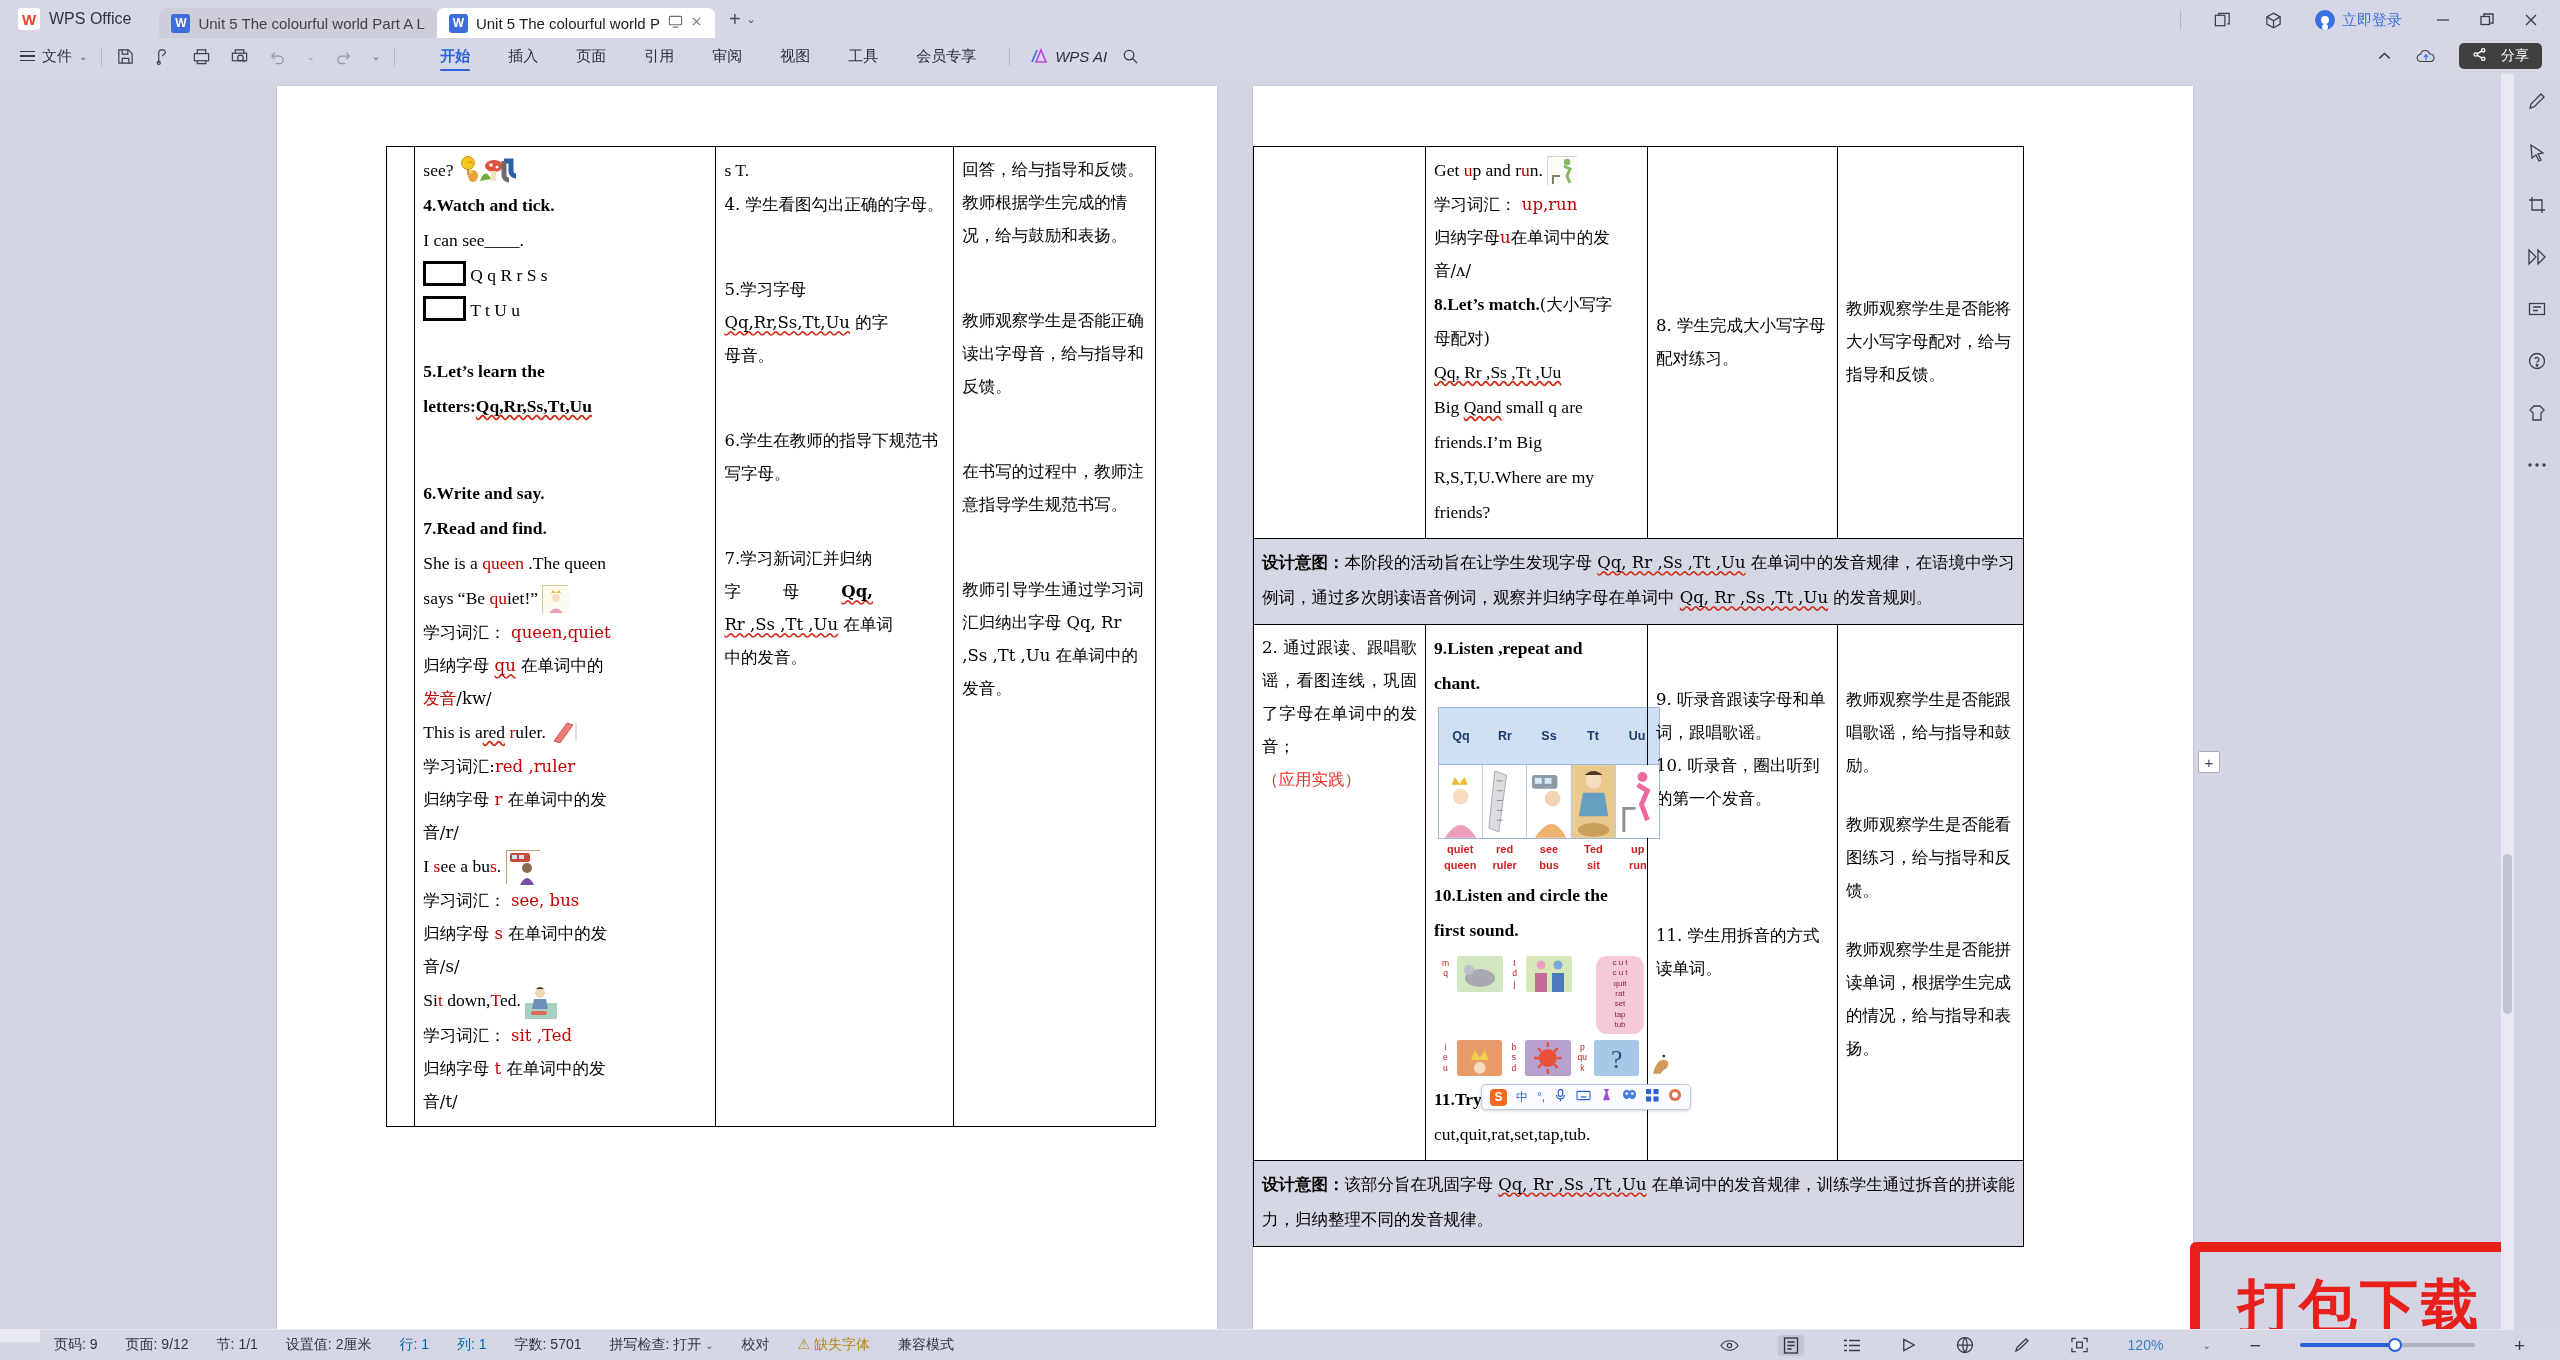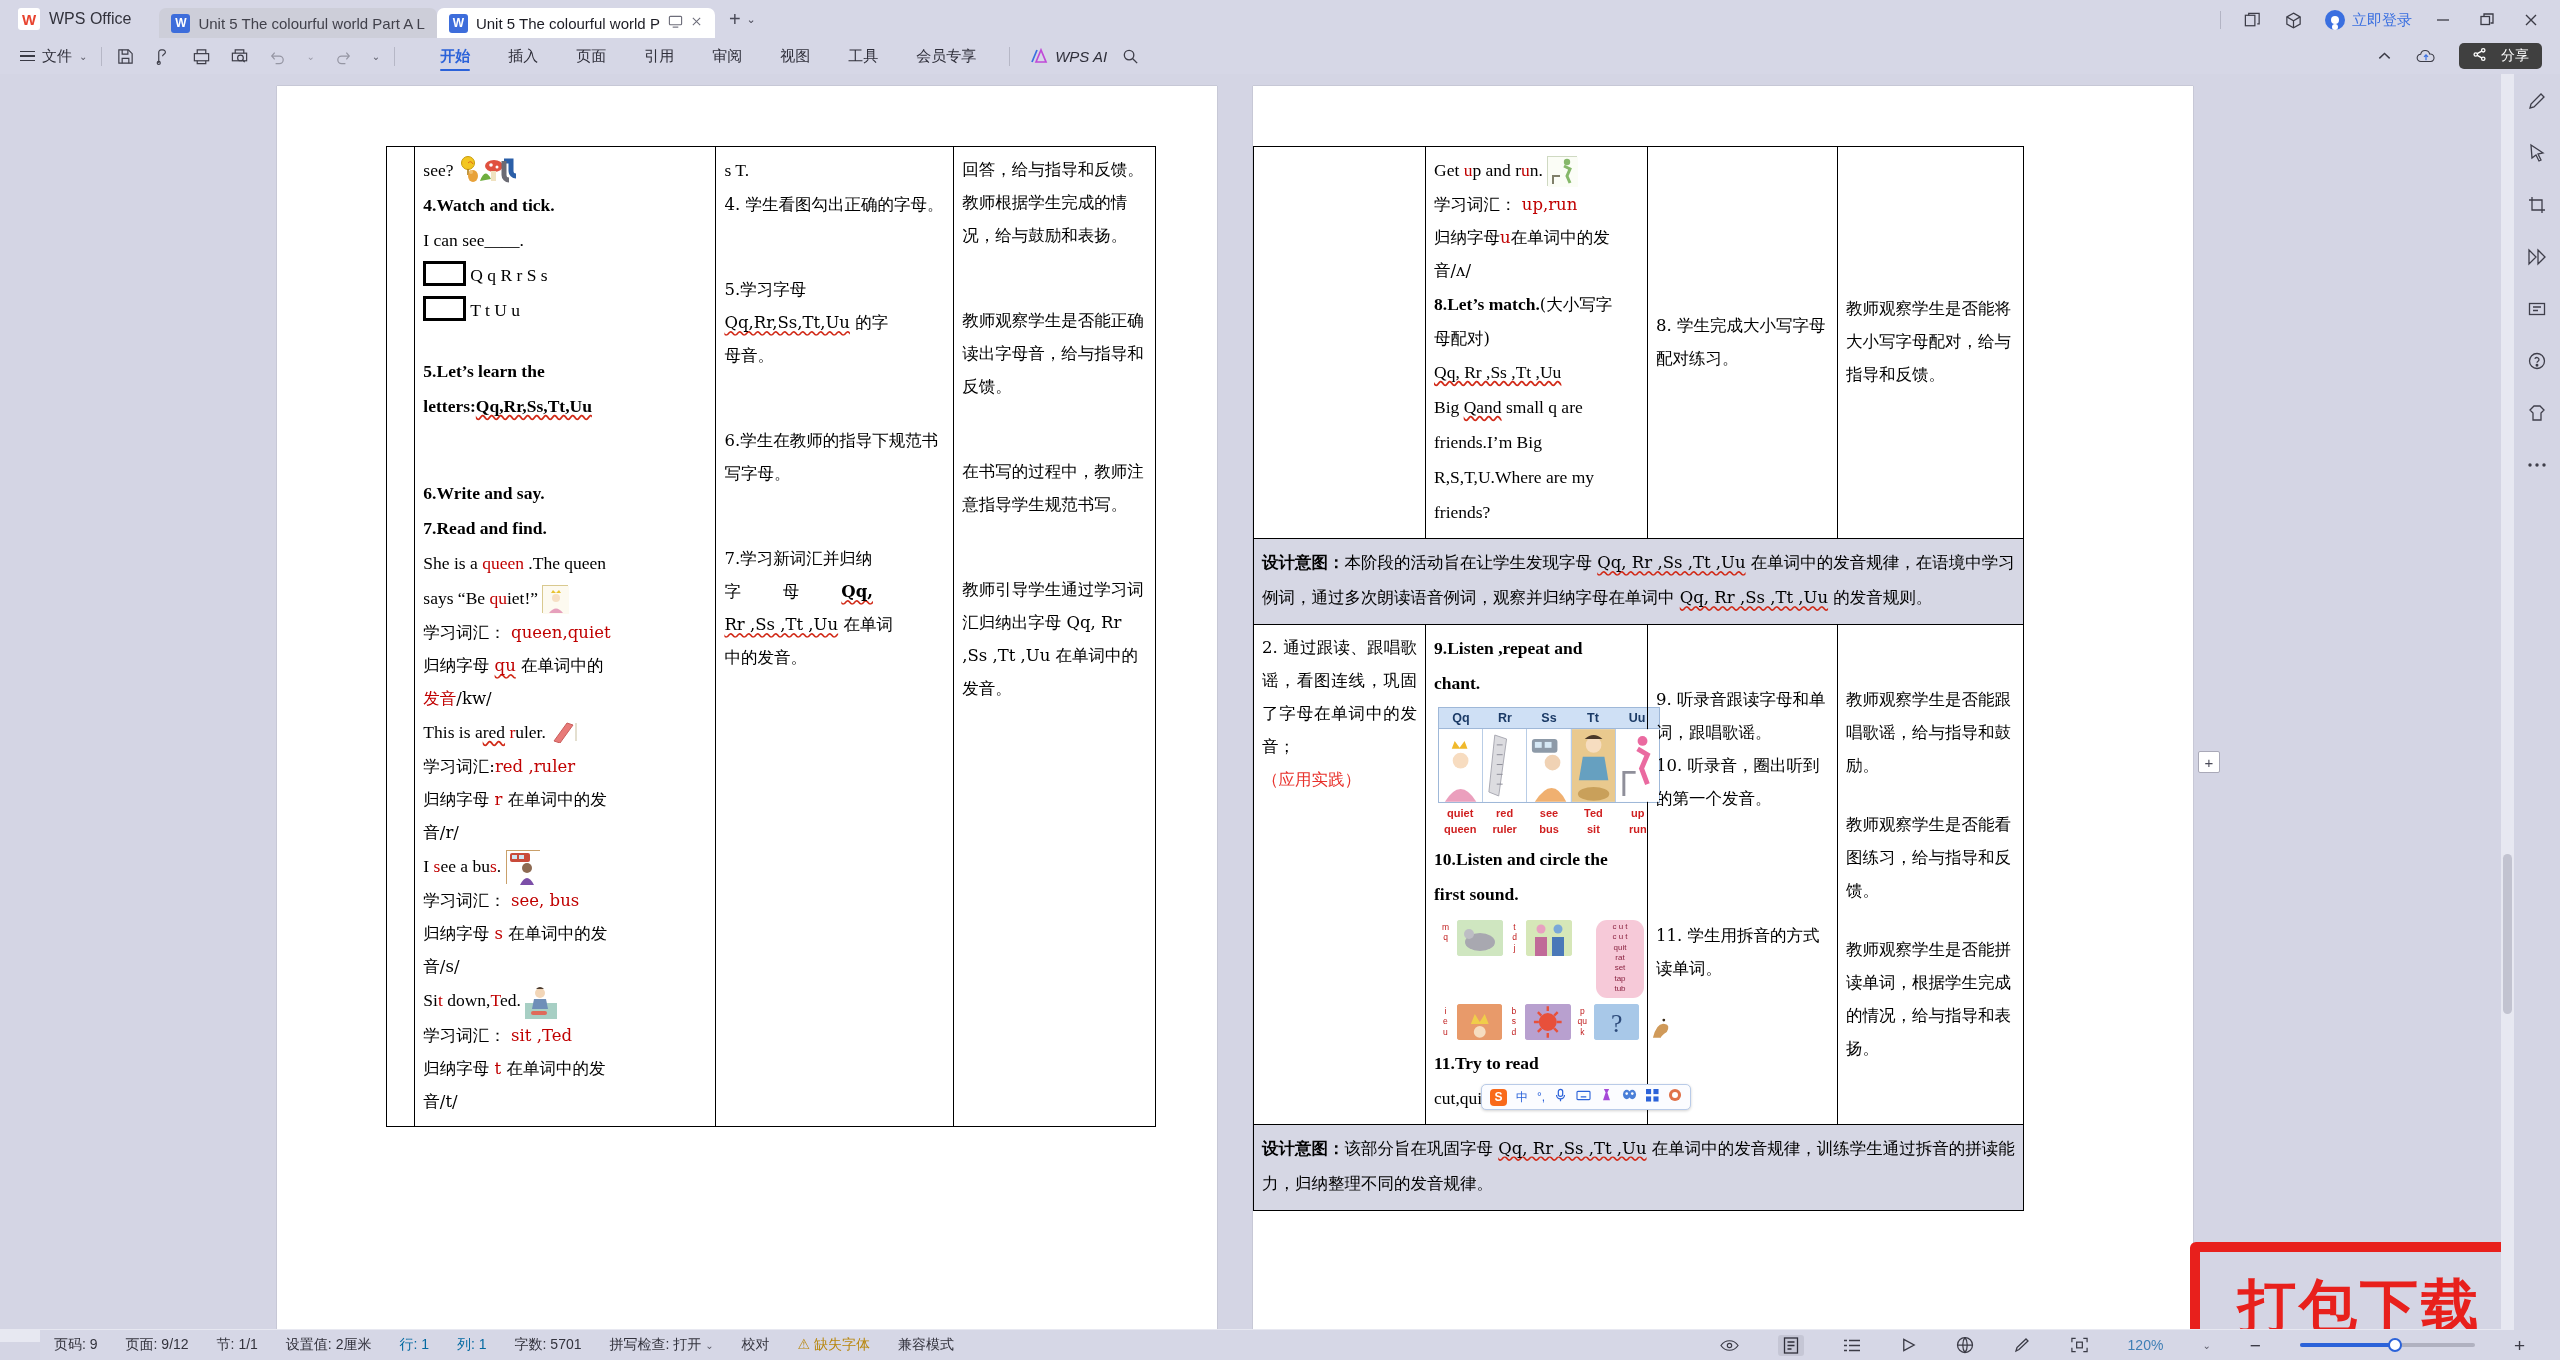--- a/index.html
+++ b/index.html
@@ -31,21 +31,21 @@
   .doctab.inactive{ background:#cdced9; color:#41414b;}
   .doctab.active{ background:#ffffff; color:#1c1c24;}
   .doctab .wicon{
     width:19px;height:19px;border-radius:3px;background:#3d6ddb;color:#fff;
     font-size:12px;font-weight:bold;display:flex;align-items:center;justify-content:center;flex:none;
   }
   .doctab .tname{ white-space:nowrap; overflow:hidden; text-overflow:clip;}
   .doctab .tail{ display:flex; align-items:center; gap:7px; color:#6d6d7a; font-size:14px;}
   .newtab{ display:flex;align-items:center;gap:6px;margin-left:14px;padding-bottom:7px;color:#4a4a58;font-size:20px;}
   .newtab .cv{font-size:11px;}
-  .tb-right{ margin-left:auto; display:flex; align-items:center; gap:22px; padding:0 20px 8px 0;}
+  .tb-right{ margin-left:auto; display:flex; align-items:center; gap:32px; padding:0 20px 8px 0;}
   .tb-sep{width:1px;height:18px;background:#b3b4c4;}
   .icn{ color:#3d3d48; display:inline-flex; align-items:center; justify-content:center;}
   .login{ display:flex;align-items:center;gap:7px;color:#3a6fe0;font-size:15px;}
   .avatar{width:20px;height:20px;border-radius:50%;background:#3a6fe0;display:flex;align-items:center;justify-content:center;}
   .avatar::after{content:"";width:8px;height:8px;border-radius:50%;background:#fff;box-shadow:0 7px 0 -1px #fff;}
   .wbtns{display:flex;align-items:center;gap:26px;color:#3b3b46;}
 
   
   #ribbon{
     position:absolute; left:0; top:38px; width:2560px; height:36px;
@@ -126,21 +126,21 @@
   .clip{ display:inline-block; vertical-align:-8px; position:relative; }
 
   
   .chartbox{ width:222px; margin:6px 0 4px 4px; }
   .chart-hdr{
     display:flex; background:#cfe0f5; border:1px solid #9fb8d8;
     font-family:"Liberation Sans",sans-serif; font-weight:bold; font-size:12.5px;
     color:#1b3a66;
   }
   .chart-hdr div, .chart-row div, .chart-words div{ flex:1; text-align:center; }
-  .chart-hdr div{ padding:3px 0; }
+  .chart-hdr div{ padding:21px 0; }
   .chart-row{ display:flex; background:#e9f1fb; border:1px solid #9fb8d8; border-top:none; height:74px;}
   .chart-row div{ border-right:1px solid #b9cde6; position:relative; overflow:hidden;}
   .chart-row div:last-child{border-right:none;}
   .chart-words{ display:flex; font-family:"Liberation Sans",sans-serif; font-size:11px;
     color:#cf1f1f; font-weight:bold; text-align:center; line-height:1.45; padding-top:3px;}
 
   
   .soundgrid{ width:235px; margin:8px 0 4px 6px; }
   .sg-row{ display:flex; gap:6px; margin-bottom:6px; align-items:flex-start;}
   .sg-cell{ width:46px;height:36px;border-radius:3px;position:relative;overflow:hidden;}

